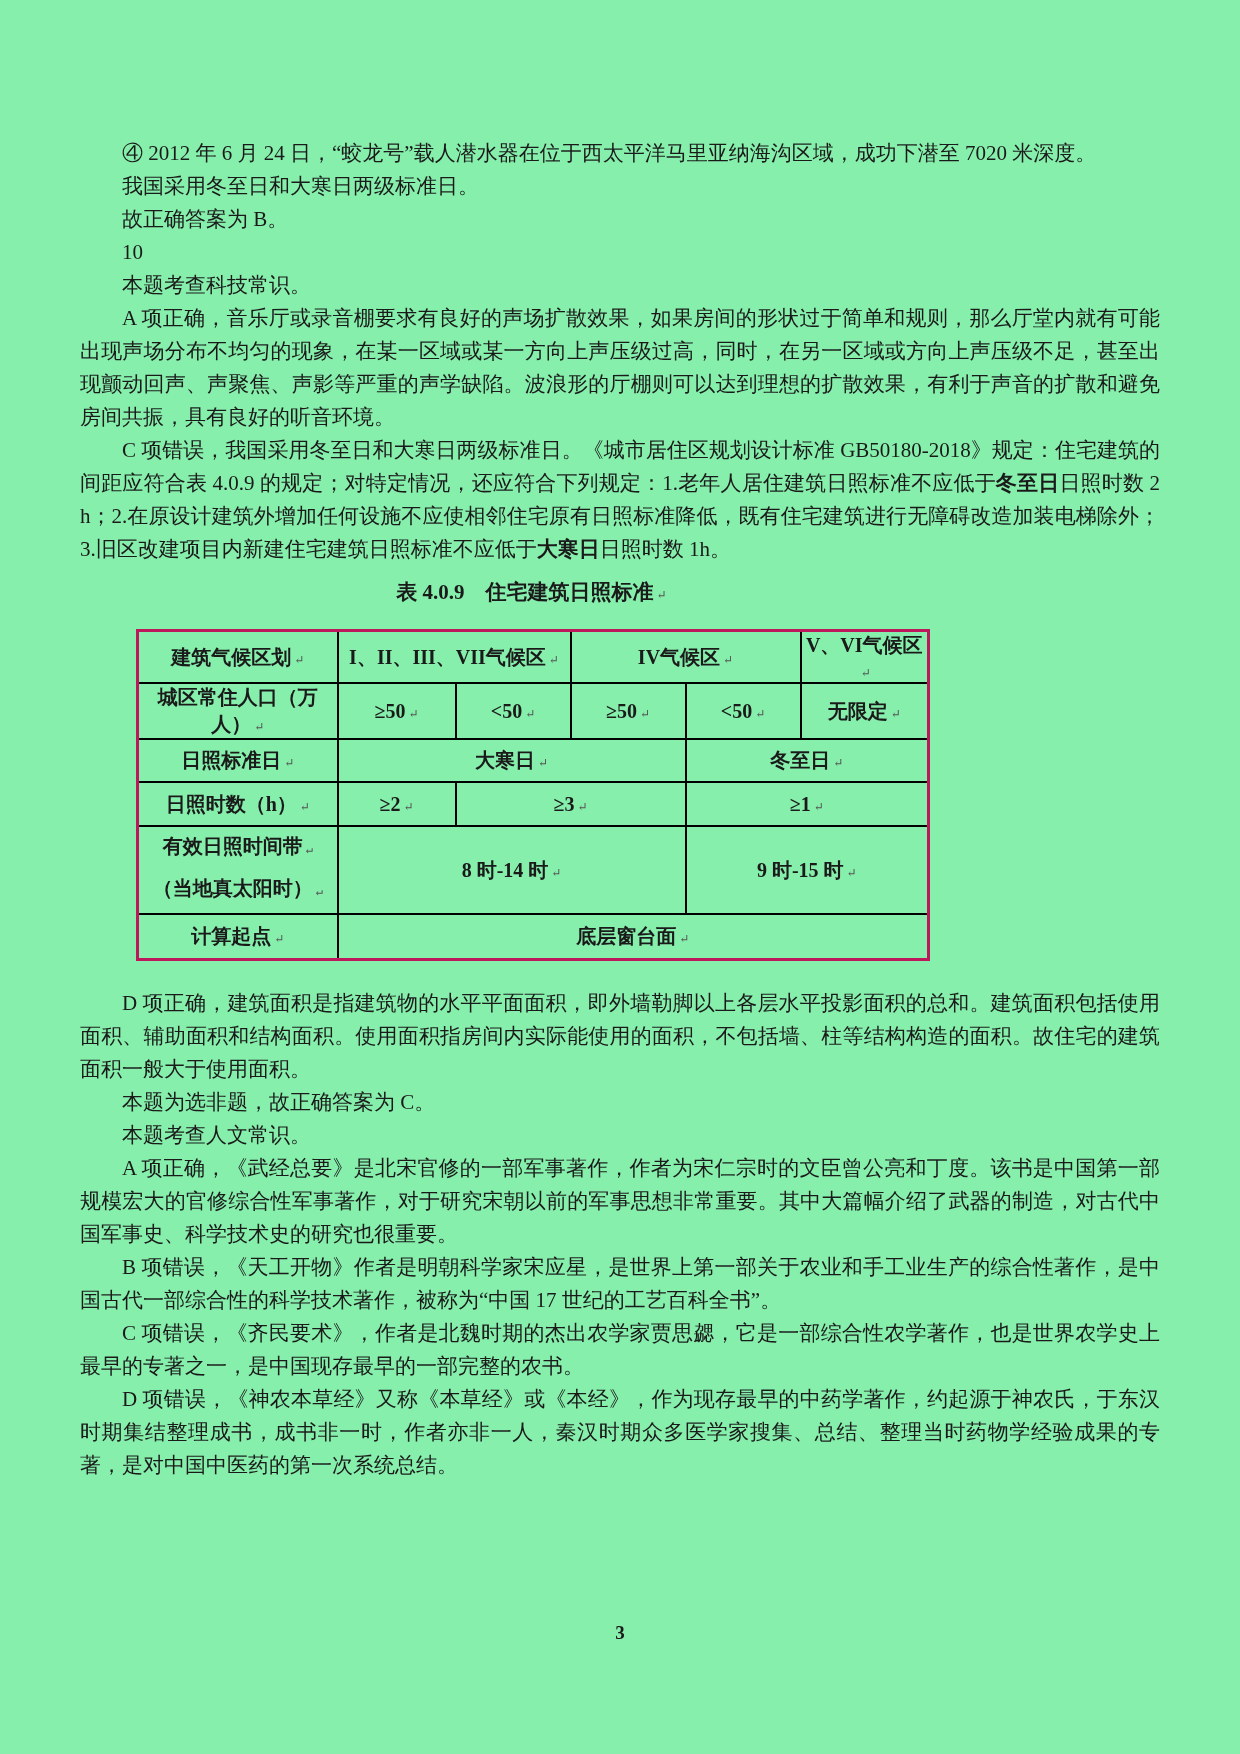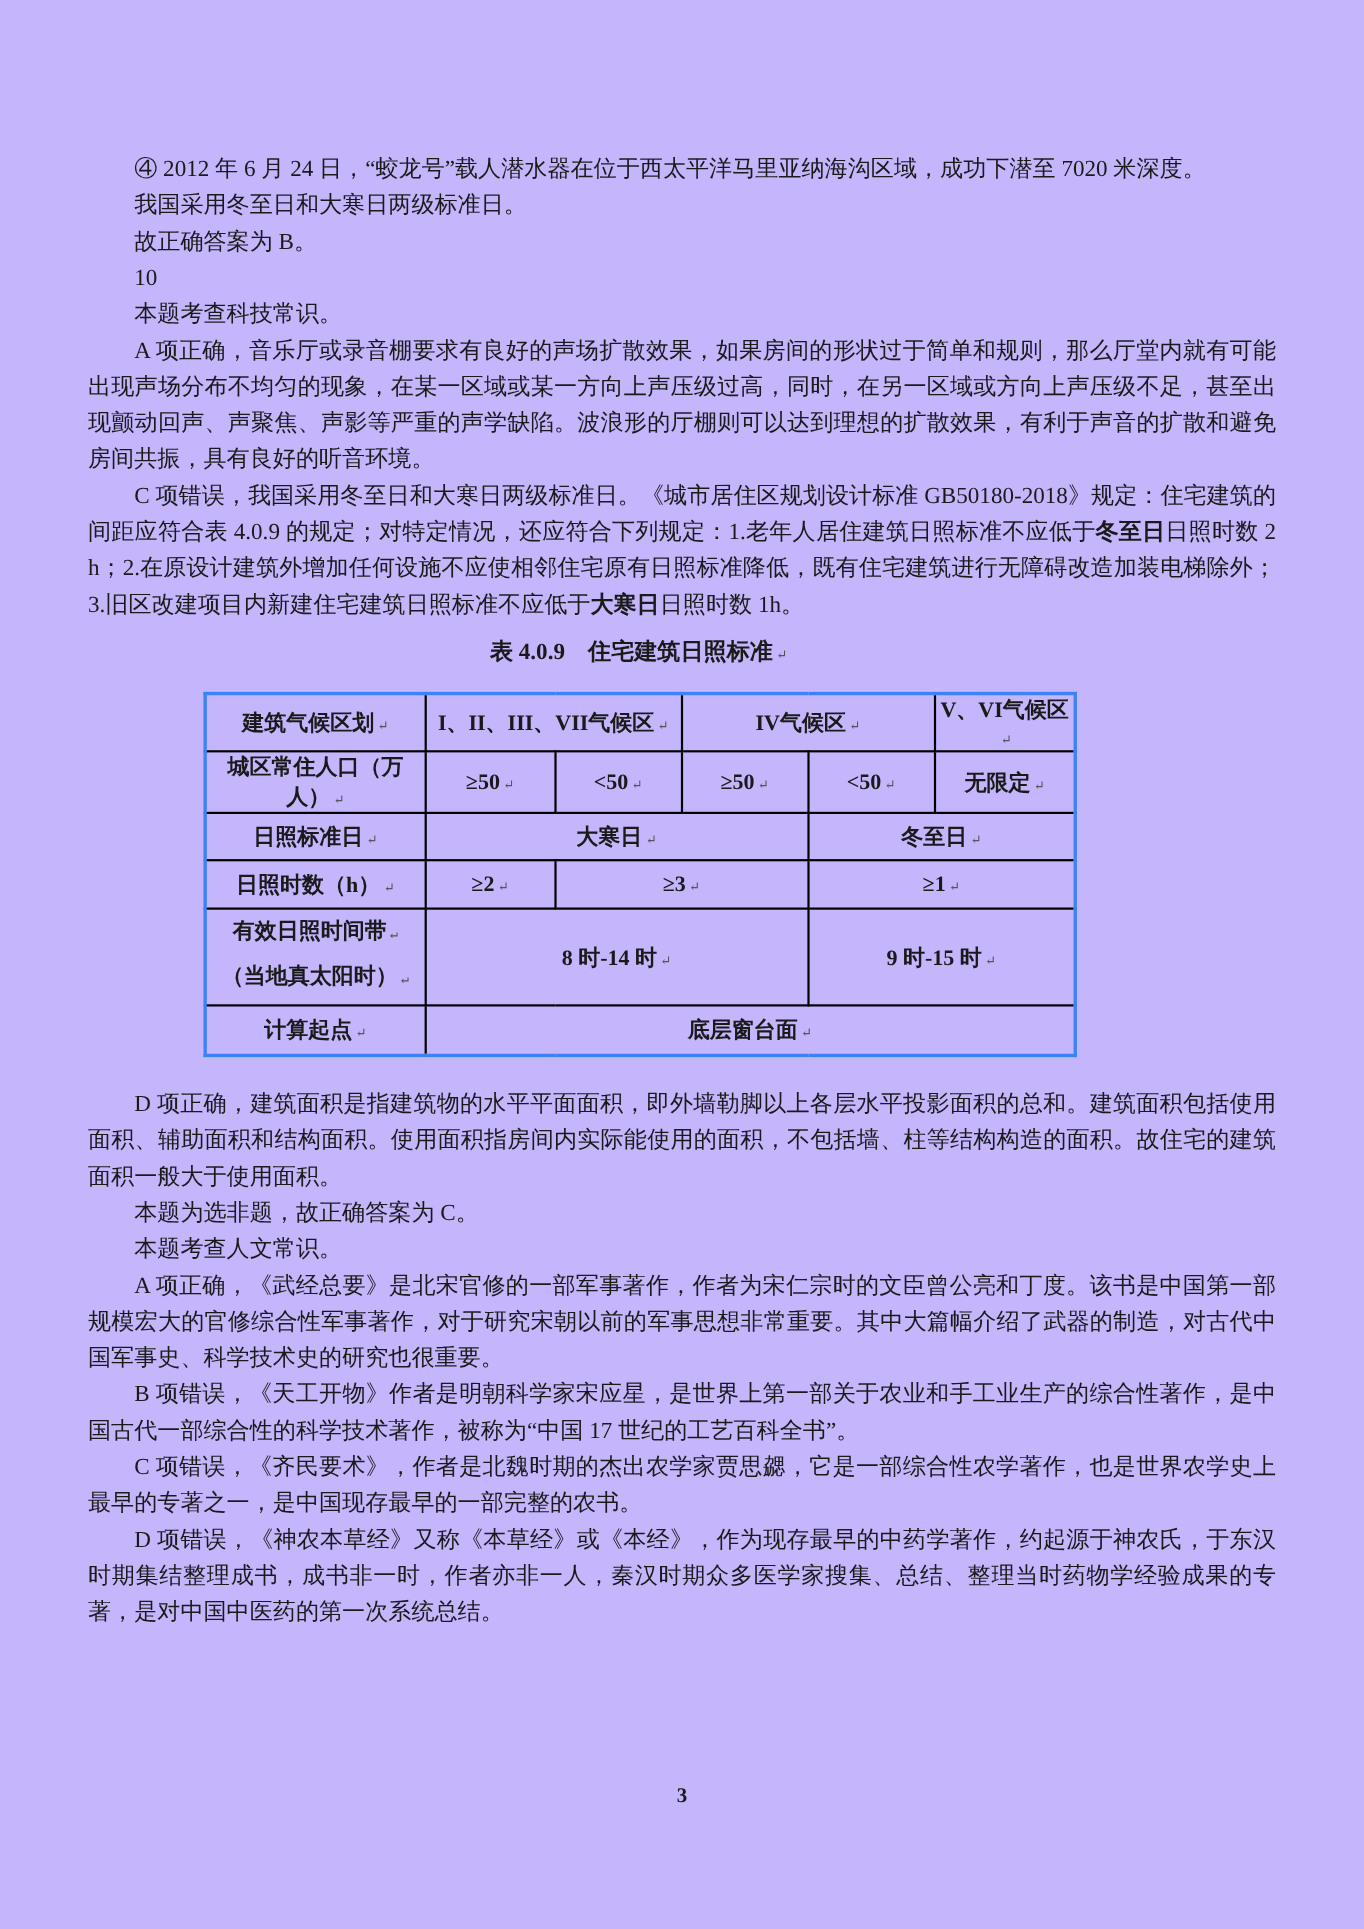--- a/index.html
+++ b/index.html
@@ -1,53 +1,53 @@
 <!DOCTYPE html>
 <html><head>
 <meta charset="utf-8">
 <style>
   html,body{margin:0;padding:0;background:#e8e8e8;}
   .page{
     position:relative;
     width:1240px;height:1754px;
     margin:0 auto;
-    background:#c4b5fd;
+    background:#86efac;
     font-family:"Liberation Serif","DejaVu Serif",serif;
     color:#1a1a1a;
     overflow:hidden;
   }
   .content{
     padding:137px 80px 0 80px;
   }
   .content p{
     margin:0;
     font-size:21px;
     line-height:33px;
     text-align:justify;
     text-indent:2em;
     word-break:break-all;
   }
   .content p b{font-weight:bold;}
   
   .table-block{
     width:791px;
-    margin:10px 0 26px 105px;
+    margin:10px 0 26px 56px;
   }
   .table-title{
     text-align:center;
     font-weight:bold;
     font-size:21px;
     line-height:33px;
     margin-bottom:17px;
   }
   table.std{
     border-collapse:collapse;
     table-layout:fixed;
     width:791px;
-    border:3px solid #3b82f6;
+    border:3px solid #be185d;
   }
   table.std td{
     border:2px solid #000;
     text-align:center;
     vertical-align:middle;
     font-weight:bold;
     font-size:20px;
     padding:0 2px;
   }
   tr.r1{height:46px;}

